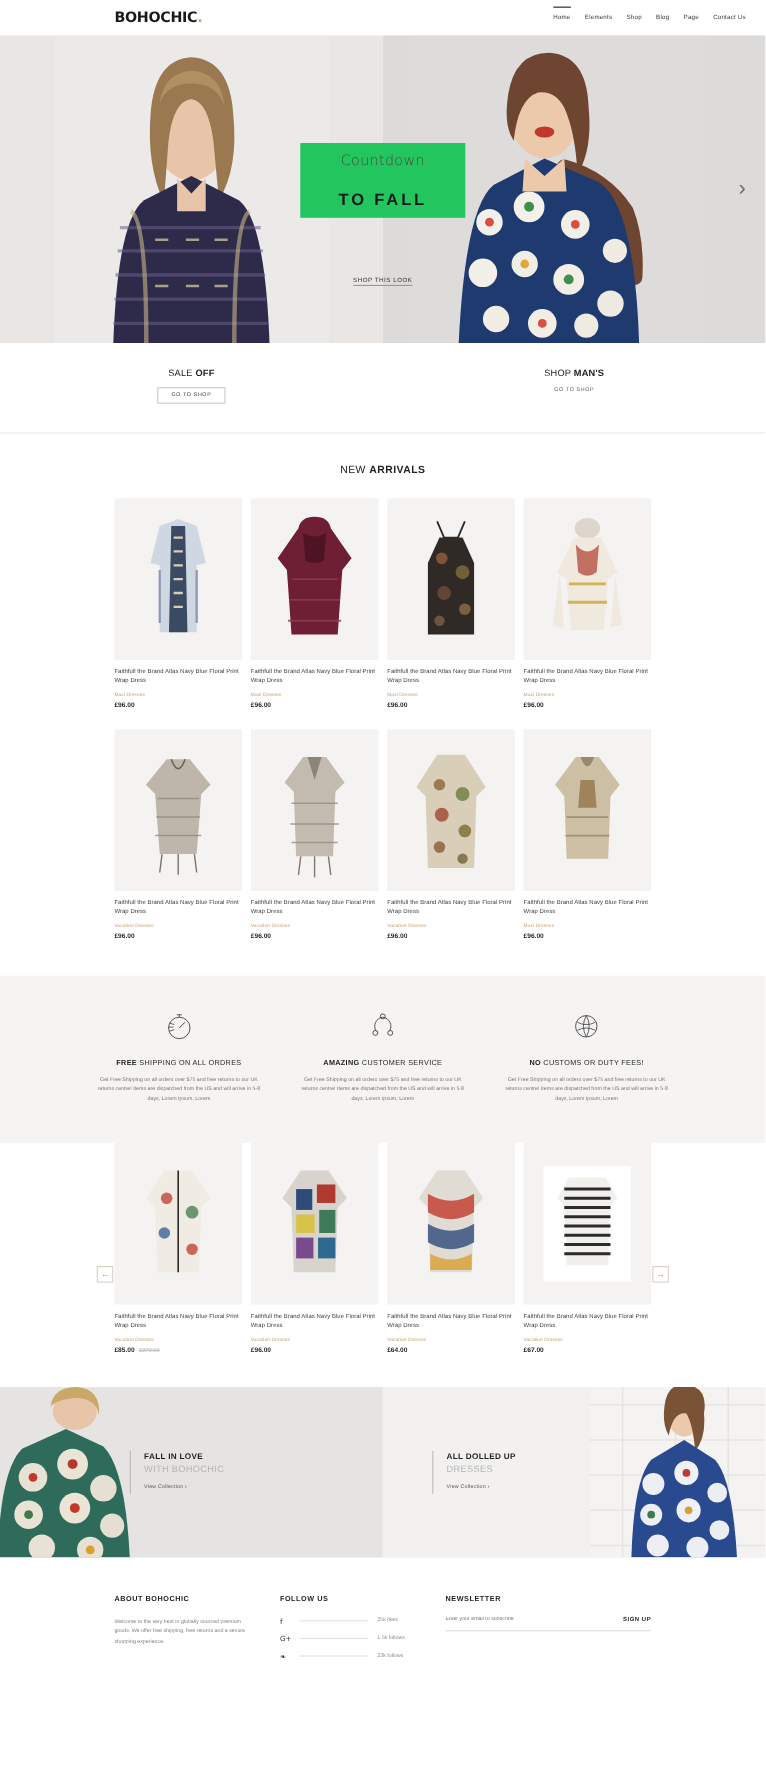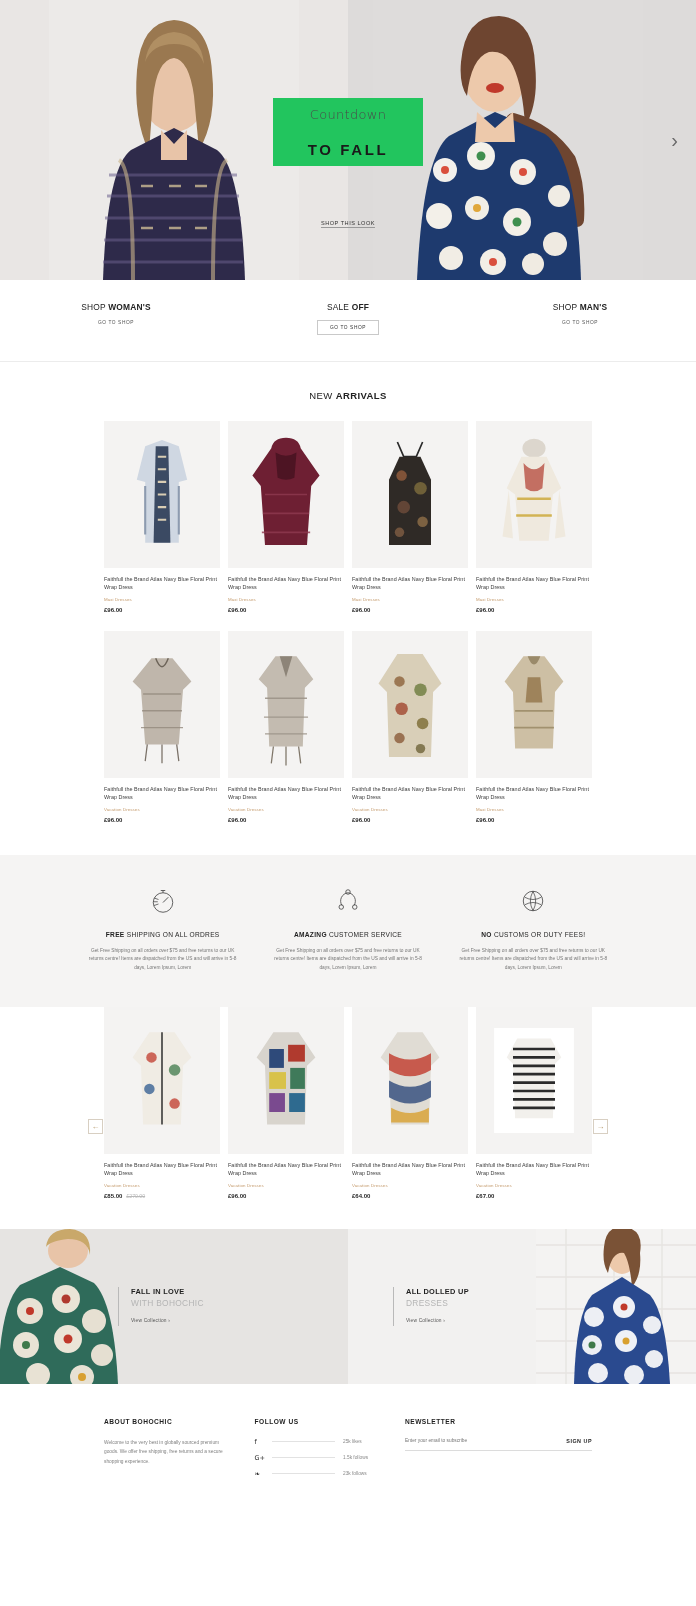--- a/index.html
+++ b/index.html
@@ -358,20 +358,33 @@
     border: none;
     cursor: pointer;
     font-family: "Liberation Sans", sans-serif;
   }
 </style>
 </head>
 <body>
 
 <div class="page">
 
+  <div class="header">
+    <div class="logo">
+      <span>BOHOCHIC</span><span class="dot">.</span>
+    </div>
+    <div class="nav" id="nav">
+        <a class="nav-item active" href="#">Home</a>
+        <a class="nav-item" href="#">Elements</a>
+        <a class="nav-item" href="#">Shop</a>
+        <a class="nav-item" href="#">Blog</a>
+        <a class="nav-item" href="#">Page</a>
+        <a class="nav-item" href="#">Contact Us</a>
+      </div>
+  </div>
 
   <div class="hero">
     <div class="hero-half hero-left">
       <svg class="model-a" viewBox="0 0 250 280" preserveAspectRatio="xMidYMax meet">
         <rect width="250" height="280" fill="#eceae8"></rect>
         <ellipse cx="125" cy="90" rx="34" ry="42" fill="#e8c4a8"></ellipse>
         <path d="M88 70 Q92 22 125 20 Q160 22 163 72 Q168 120 150 150 L145 96 Q140 60 125 58 Q108 60 104 98 L100 152 Q84 118 88 70Z" fill="#9a7850"></path>
         <path d="M96 62 Q100 34 125 32 Q152 34 155 64 Q148 44 125 44 Q103 44 96 62Z" fill="#b08f63"></path>
         <path d="M125 128 L82 150 Q58 168 54 280 L196 280 Q192 168 168 150 L125 128Z" fill="#2e2a4a"></path>
         <path d="M60 175 L188 175 M58 196 L190 196 M56 218 L192 218 M55 240 L193 240 M54 262 L194 262" stroke="#6b5f8c" stroke-width="3" fill="none" opacity="0.55"></path>
@@ -412,24 +425,20 @@
     <div class="hero-caption">
       <div class="hero-sub">Countdown</div>
       <div class="hero-title">TO FALL</div>
     </div>
     <a class="hero-link" href="#">SHOP THIS LOOK</a>
     <div class="hero-arrow">›</div>
   </div>
 
   <div class="promo-strip" id="promos">
       <div class="promo-col">
-     <div class="promo-title"><span>SHOP </span><b>WOMAN'S</b></div>
-     <a class="promo-link" href="#">GO TO SHOP</a>
-   </div>
-      <div class="promo-col">
      <div class="promo-title"><span>SALE </span><b>OFF</b></div>
      <a class="promo-btn" href="#">GO TO SHOP</a>
    </div>
       <div class="promo-col">
      <div class="promo-title"><span>SHOP </span><b>MAN'S</b></div>
      <a class="promo-link" href="#">GO TO SHOP</a>
    </div>
     </div>
 
   <div class="section-title">

